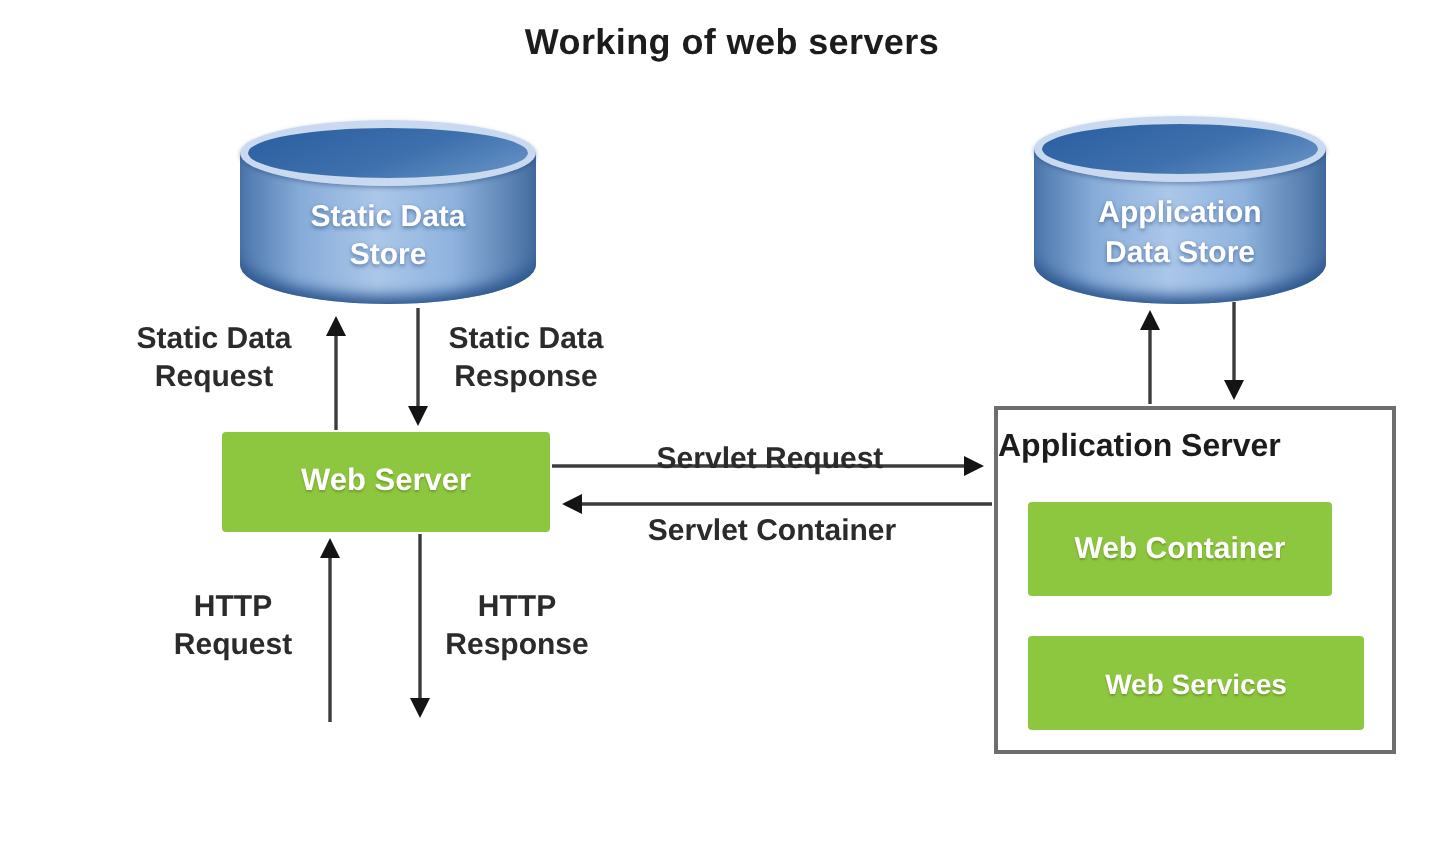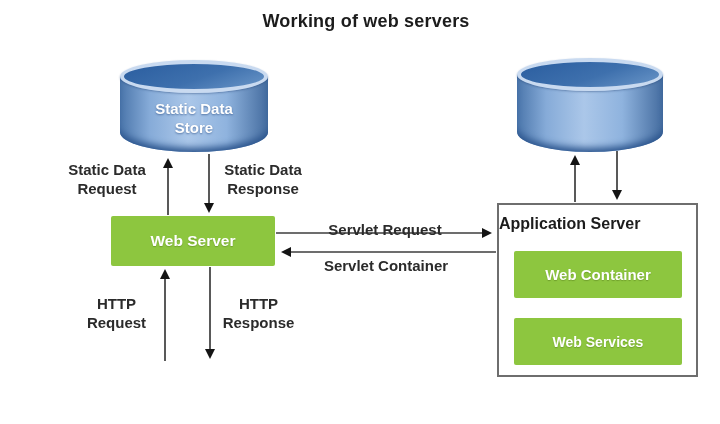--- a/index.html
+++ b/index.html
@@ -32,21 +32,21 @@
   .app-server {
     position:absolute; left:497px; top:203px; width:201px; height:174px;
     background: var(--app-server-bg, #ffffff);
     border: 2px solid var(--app-server-border, #6e6e6e);
     box-sizing: border-box;
   }
   .app-server-title {
     margin-top:10px; text-align:left; font-weight:bold; font-size:16px;
     color: var(--title-text, #1e1e1e);
   }
-  .web-container { left:15px; top:46px;  width:168px; height:47px; font-size:15px; }
+  .web-container { left:15px; top:46px;  width:152px; height:47px; font-size:15px; }
   .web-services  { left:15px; top:113px; width:168px; height:47px; font-size:14px; }
 
   
   .cylinder { position:absolute; }
   .cyl-static { left:120px; top:60px; width:148px; height:92px; }
   .cyl-app    { left:517px; top:58px; width:146px; height:94px; }
   .cyl-body {
     position:absolute; left:0; right:0; top:16px; bottom:0;
     background: linear-gradient(90deg,
       var(--cylinder-edge, #4b76ab) 0%,
@@ -112,20 +112,22 @@
   <div class="cylinder cyl-static">
     <div class="cyl-body"></div>
     <div class="cyl-top"></div>
     <div class="cyl-label multiline">Static Data
 Store</div>
   </div>
 
   <div class="cylinder cyl-app">
     <div class="cyl-body"></div>
     <div class="cyl-top"></div>
+    <div class="cyl-label multiline">Application
+Data Store</div>
   </div>
 
   <div class="gbox web-server">
     <span>Web Server</span>
   </div>
 
 
   <div class="app-server">
     <div class="app-server-title">Application Server</div>
     <div class="gbox web-container">

